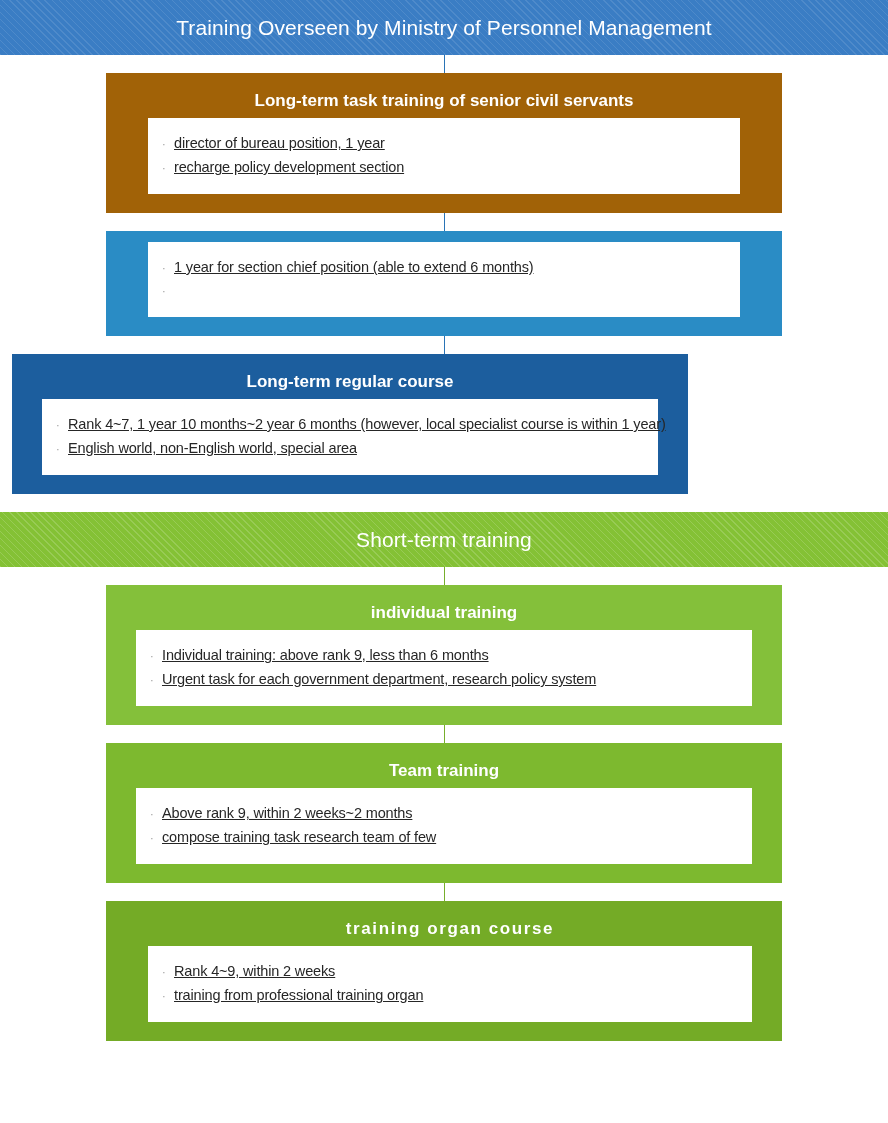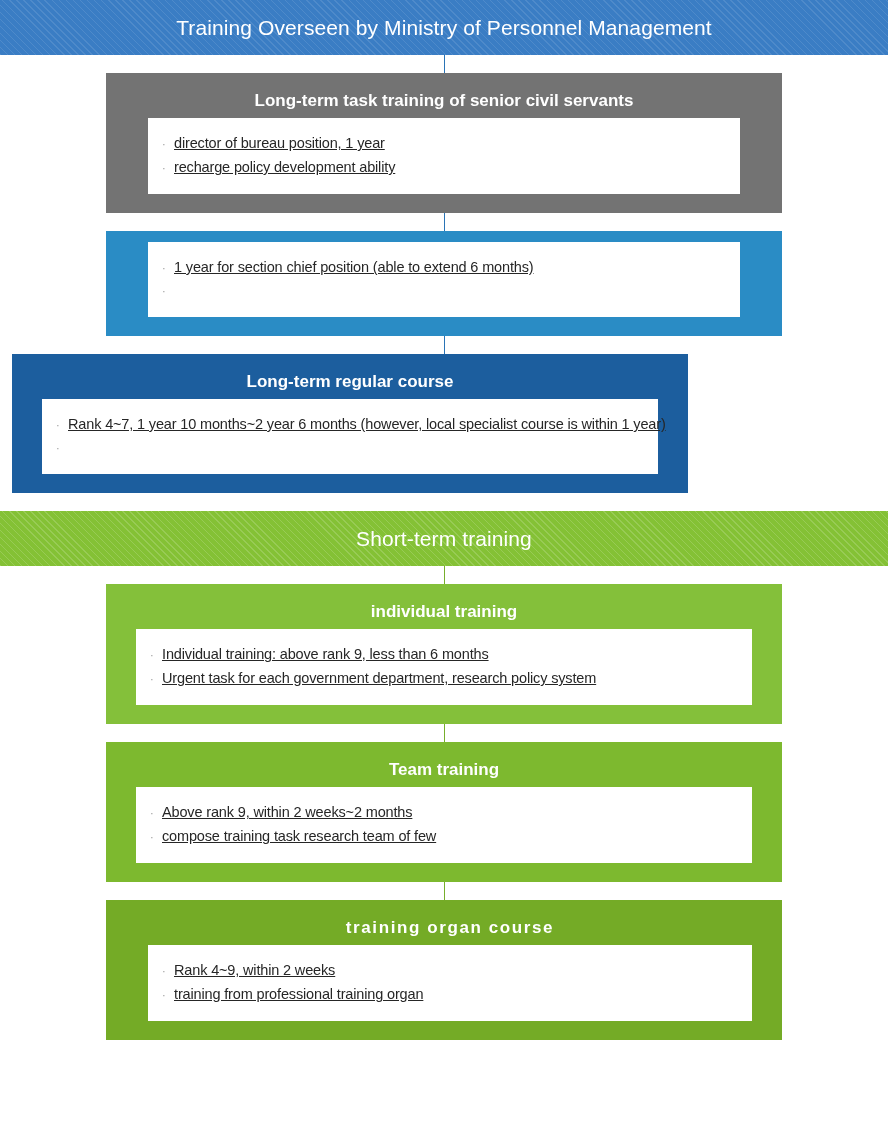--- a/index.html
+++ b/index.html
@@ -128,21 +128,21 @@
   }
   .bullet-text {
     color: #262626;
     font-size: 14.5px;
     font-weight: 400;
     letter-spacing: -0.15px;
     text-decoration: underline;
   }
 
   
-  .blue-1 { background: #737373; }
+  .blue-1 { background: #a16207; }
   .blue-2 { background: #2a8cc5; }
   .blue-3 { background: #1c5e9e; margin-left: 12px; }
   .green-1 { background: #84c03a; }
   .green-2 { background: #7db92f; }
   .green-3 { background: #74ab26; padding-left: 12px; }
 
   .spacer-white { height: 18px; background: #ffffff; }
 </style>
 </head>
 <body>
@@ -159,21 +159,21 @@
 
   <div class="card blue-1">
     <div class="card-title">Long-term task training of senior civil servants</div>
     <div class="card-body">
       <div class="bullet-row">
         <span class="bullet-dot">·</span>
         <span class="bullet-text">director of bureau position, 1 year</span>
       </div>
       <div class="bullet-row">
         <span class="bullet-dot">·</span>
-        <span class="bullet-text">recharge policy development ability</span>
+        <span class="bullet-text">recharge policy development section</span>
       </div>
     </div>
     <div class="card-bottompad"></div>
   </div>
 
   <div class="connector">
     <div class="connector-line line-blue"></div>
   </div>
 
   <div class="card blue-2">
@@ -195,20 +195,21 @@
 
   <div class="card blue-3 card-wide">
     <div class="card-title">Long-term regular course</div>
     <div class="card-body">
       <div class="bullet-row">
         <span class="bullet-dot">·</span>
         <span class="bullet-text">Rank 4~7, 1 year 10 months~2 year 6 months (however, local specialist course is within 1 year)</span>
       </div>
       <div class="bullet-row">
         <span class="bullet-dot">·</span>
+        <span class="bullet-text">English world, non-English world, special area</span>
       </div>
     </div>
     <div class="card-bottompad"></div>
   </div>
 
   <div class="spacer-white"></div>
 
   <div class="banner banner-green">
     <span class="banner-title">Short-term training</span>
   </div>

